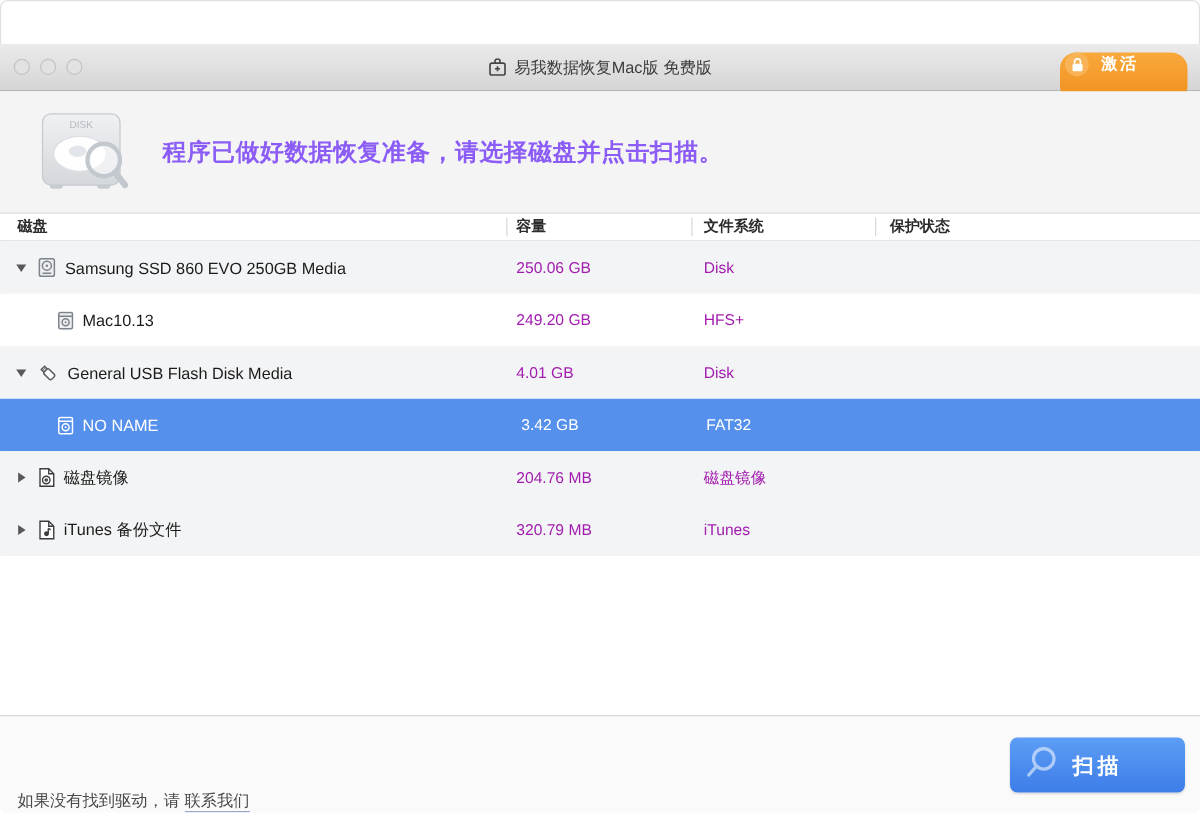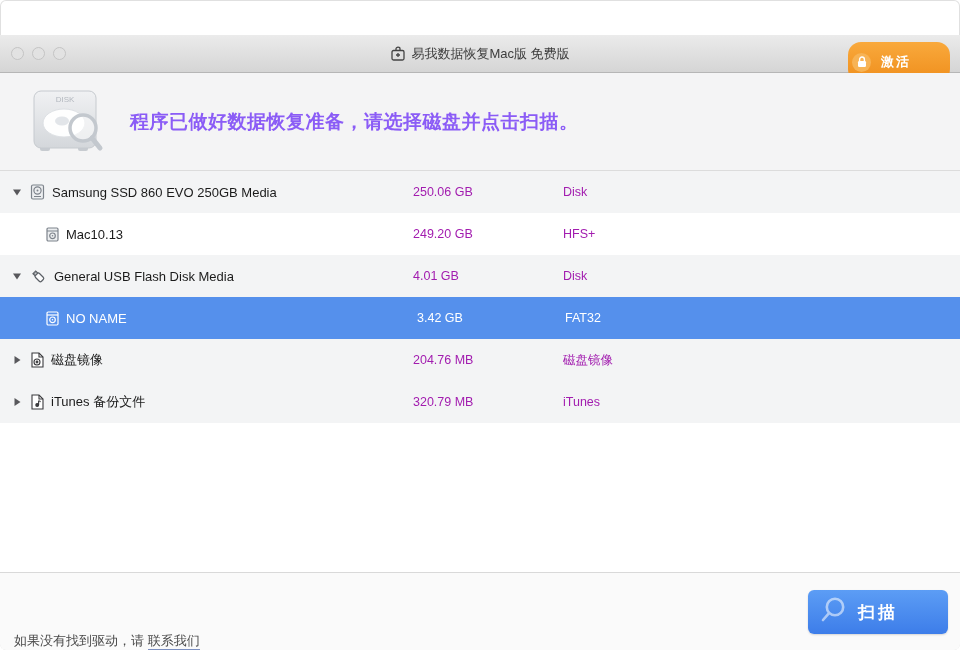--- a/index.html
+++ b/index.html
@@ -17,21 +17,21 @@
     border-bottom:1px solid #b6b6b6;
     display:flex; align-items:center; justify-content:center;margin-top:35px;
   }
   .traffic { position:absolute; left:11px; top:0; height:100%; display:flex; align-items:center; gap:8px; }
   .light { width:13px; height:13px; border-radius:50%; background:#e2e2e2; border:1px solid #c4c4c4; }
   .titlewrap { display:flex; align-items:center; gap:5px; color:#3c3c3c; font-size:13px; }
   .activate-btn {
     position:absolute; right:10px; top:7px; height:40px; min-width:102px;
     border:none; border-radius:13px; cursor:pointer;
     background:linear-gradient(#f9a93c,#ef8e1c);
-    display:flex; align-items:center; gap:10px; padding:0 16px 0 4px;
+    display:flex; align-items:flex-start; gap:10px; padding:0 16px 0 4px;
   }
   .lock-badge { width:19px; height:19px; border-radius:50%; background:#f7b355; display:flex; align-items:center; justify-content:center; }
   .activate-label { color:#ffffff; font-size:13px; font-weight:bold; letter-spacing:2px; }
 
   
   .hero {
     height:98px; flex:0 0 98px; background:#f4f4f5;
     display:flex; align-items:center; position:relative;
     border-bottom:1px solid #dcdcdc;
   }
@@ -133,20 +133,29 @@
         <ellipse cx="38" cy="40" rx="21" ry="14" fill="#ffffff" opacity="0.95"></ellipse>
         <ellipse cx="38" cy="40" rx="21" ry="14" fill="none" stroke="#dde0e4"></ellipse>
         <ellipse cx="36" cy="38" rx="7" ry="4.6" fill="#e2e5e9"></ellipse>
         <circle cx="57" cy="45" r="13" fill="#ffffff" fill-opacity="0.55" stroke="#c3c8ce" stroke-width="3.5"></circle>
         <line x1="66" y1="55" x2="74" y2="65" stroke="#c3c8ce" stroke-width="5" stroke-linecap="round"></line>
       </svg>
     </div>
     <div class="hero-msg">程序已做好数据恢复准备，请选择磁盘并点击扫描。</div>
   </div>
 
+  <div class="thead">
+    <div class="col-name">磁盘</div>
+    <div class="col-cap">容量</div>
+    <div class="col-fs">文件系统</div>
+    <div class="col-prot">保护状态</div>
+    <div class="vsep s1"></div>
+    <div class="vsep s2"></div>
+    <div class="vsep s3"></div>
+  </div>
 
   <div class="rows">
 
     <div class="row bg-gray">
       <div class="name-cell">
         <span class="tri">
           <svg width="10" height="10" viewBox="0 0 10 10">
               <polygon points="1,2.5 9,2.5 5,8.5" fill="#58585c"></polygon>
             </svg>
         </span>

